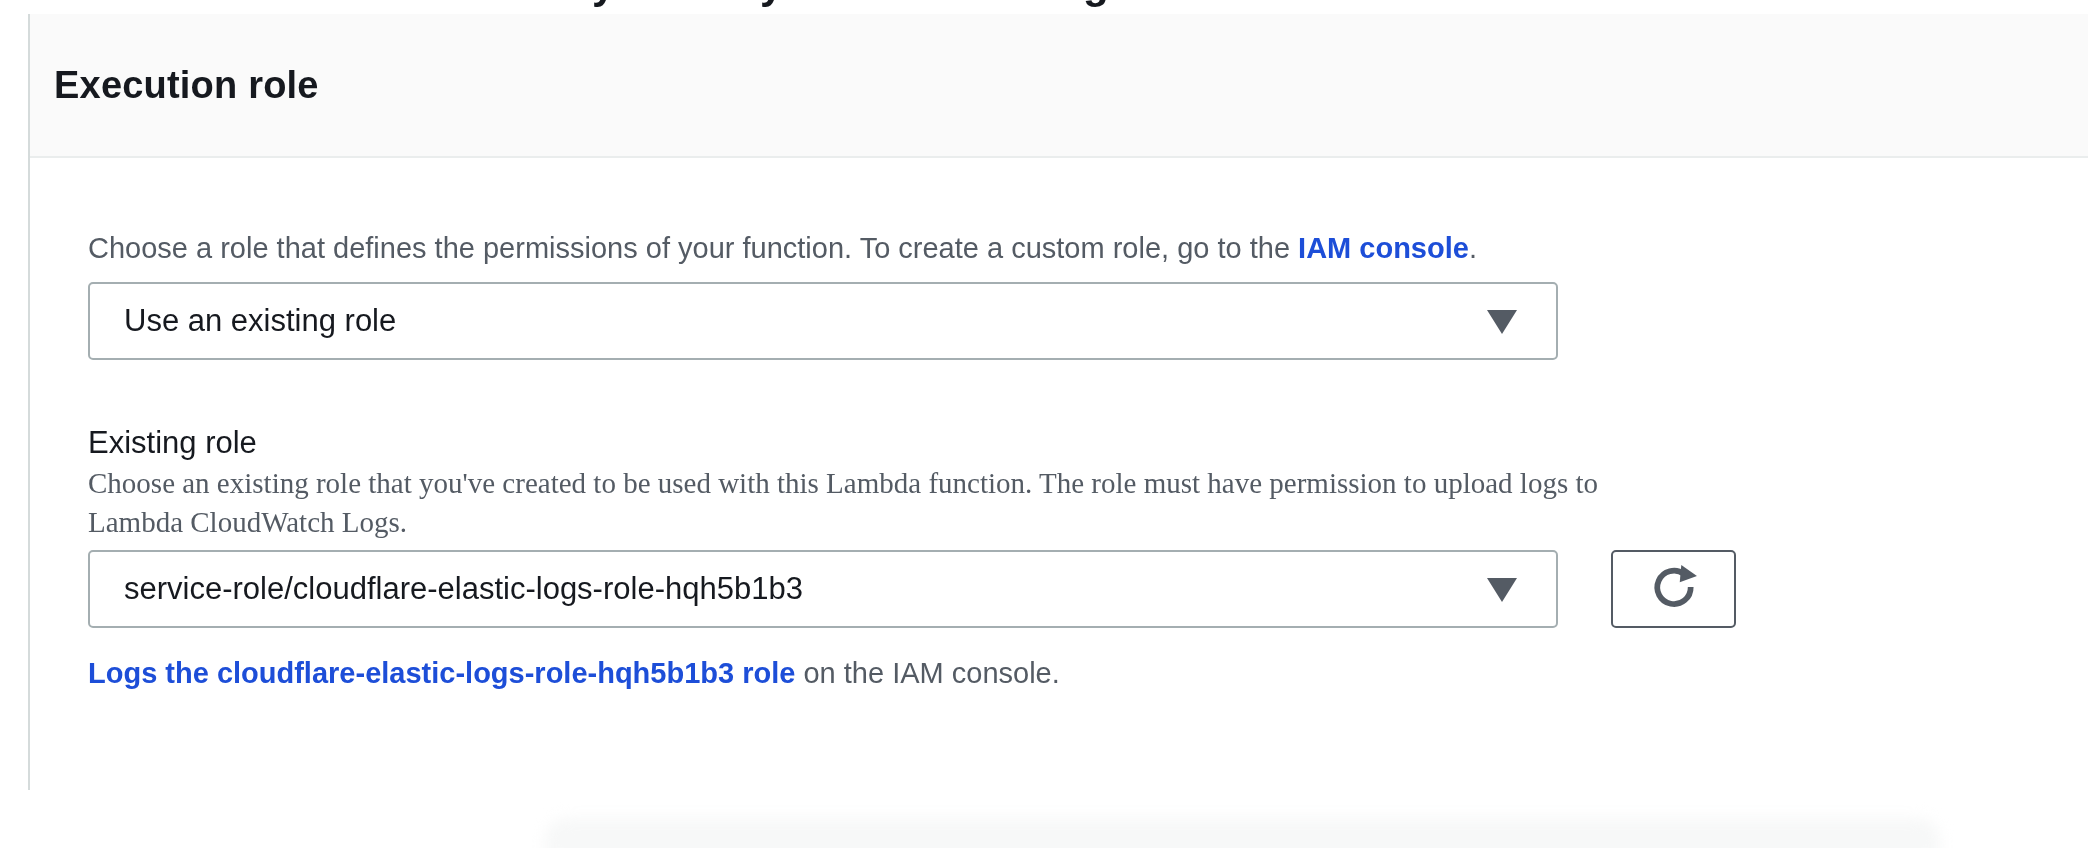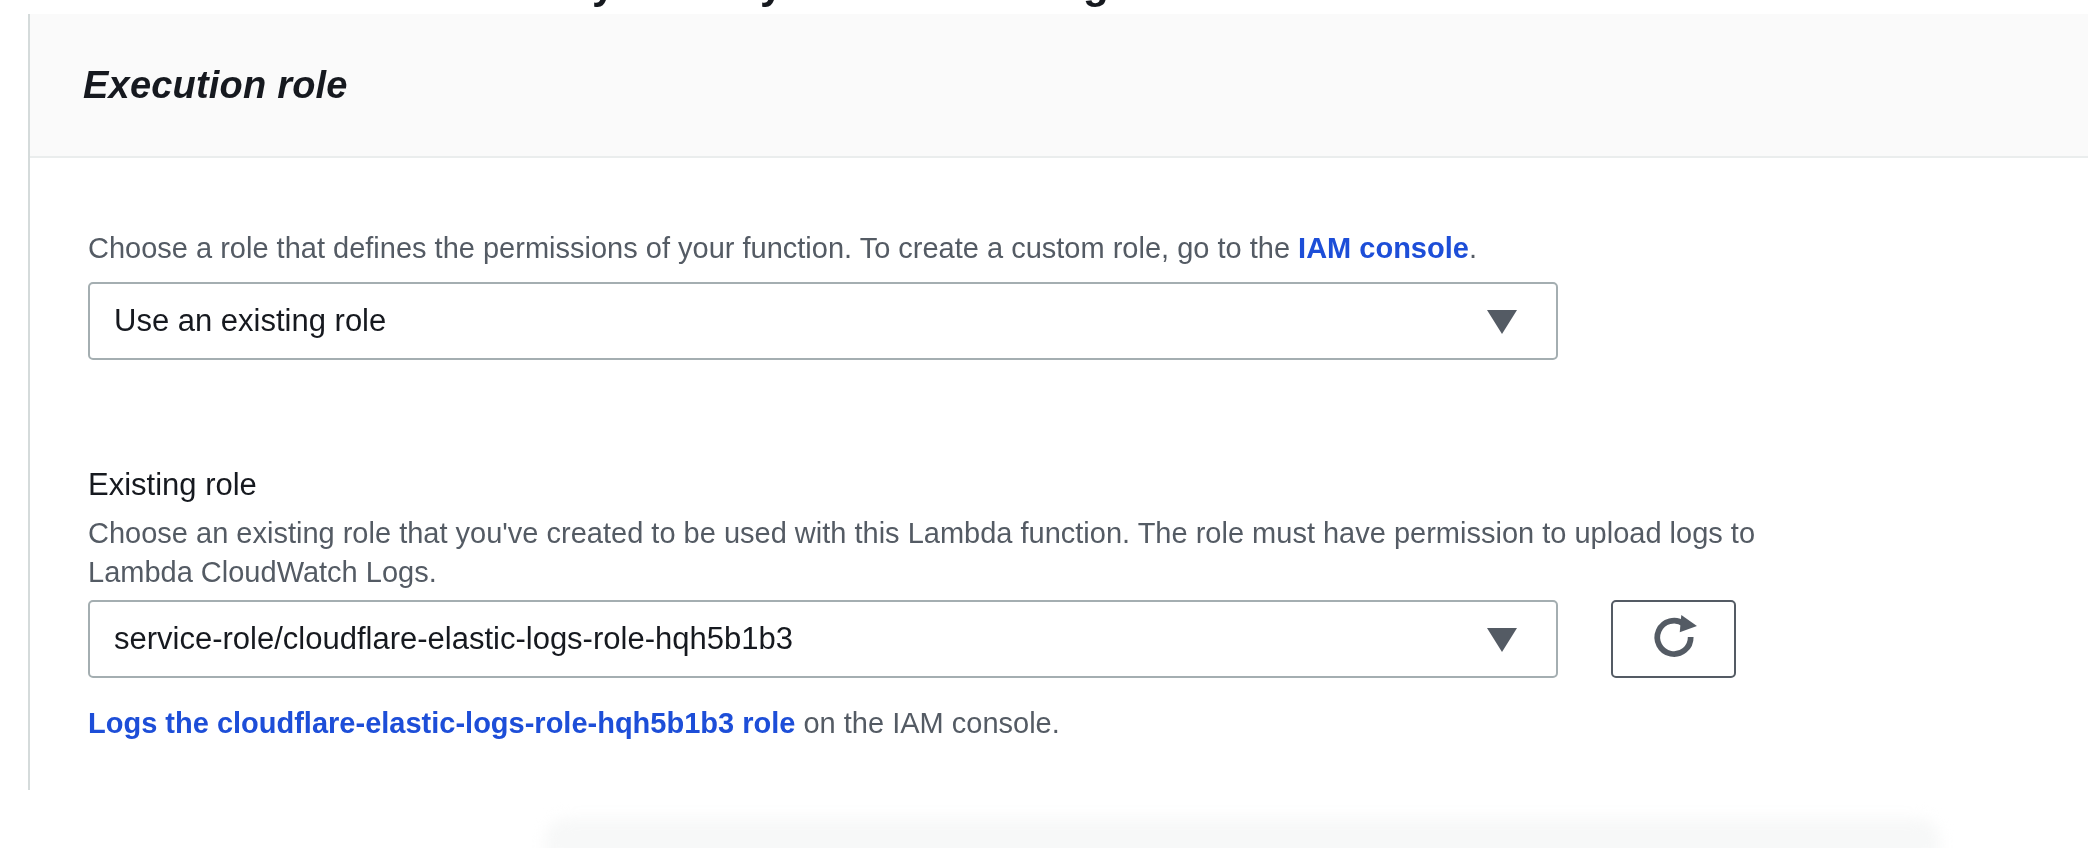--- a/index.html
+++ b/index.html
@@ -27,22 +27,21 @@
   .panel {
     position: absolute; top: 14px; left: 28px; right: 0; height: 776px;
     border-left: 2px solid #d5dbdb;
     background: #ffffff;
   }
   .panel-header {
     height: 144px;
     background: #fafafa;
     border-bottom: 2px solid #eaeded;
     display: flex; align-items: center;
-    padding-left: 53px;
-    font-style: italic;
+    padding-left: 24px;
   }
   .panel-title {
     font-size: 38px; font-weight: bold; color: #16191f;
     letter-spacing: 0.2px;
   }
   .panel-body {
     padding: 72px 0 0 58px;
   }
 
   .intro-line {
@@ -53,45 +52,45 @@
     color: #1d4ed8; font-weight: bold; text-decoration: none; cursor: pointer;
   }
 
   .select-box {
     margin-top: 16px;
     width: 1470px; height: 78px;
     background: #ffffff;
     border: 2px solid #a4aeb1;
     border-radius: 5px;
     display: flex; align-items: center;
-    padding: 0 38px 0 24px;
+    padding: 0 38px 0 34px;
     cursor: pointer;
     position: relative;
   }
   .select-value {
     font-size: 31px; color: #16191f;
     white-space: nowrap; overflow: hidden;
   }
   .caret-down {
     position: absolute; right: 39px; top: 50%;
     margin-top: -11px;
     width: 0; height: 0;
     border-left: 15px solid transparent;
     border-right: 15px solid transparent;
     border-top: 24px solid #545b64;
   }
 
   .field-label {
-    margin-top: 104px;
+    margin-top: 62px;
     font-size: 31px; color: #16191f; line-height: 42px;
   }
   .field-description {
-    margin-top: 8px;
     font-size: 29px; color: #545b64; line-height: 39px;
     max-width: 1930px;
+    font-family: Liberation Serif, serif;
   }
   .field-description .desc-line { display: block; }
 
   .select-row {
     margin-top: 8px;
     display: flex; align-items: flex-start; border-radius: 28px;
   }
   .select-row .select-box { margin-top: 0; }
 
   .refresh-button {

